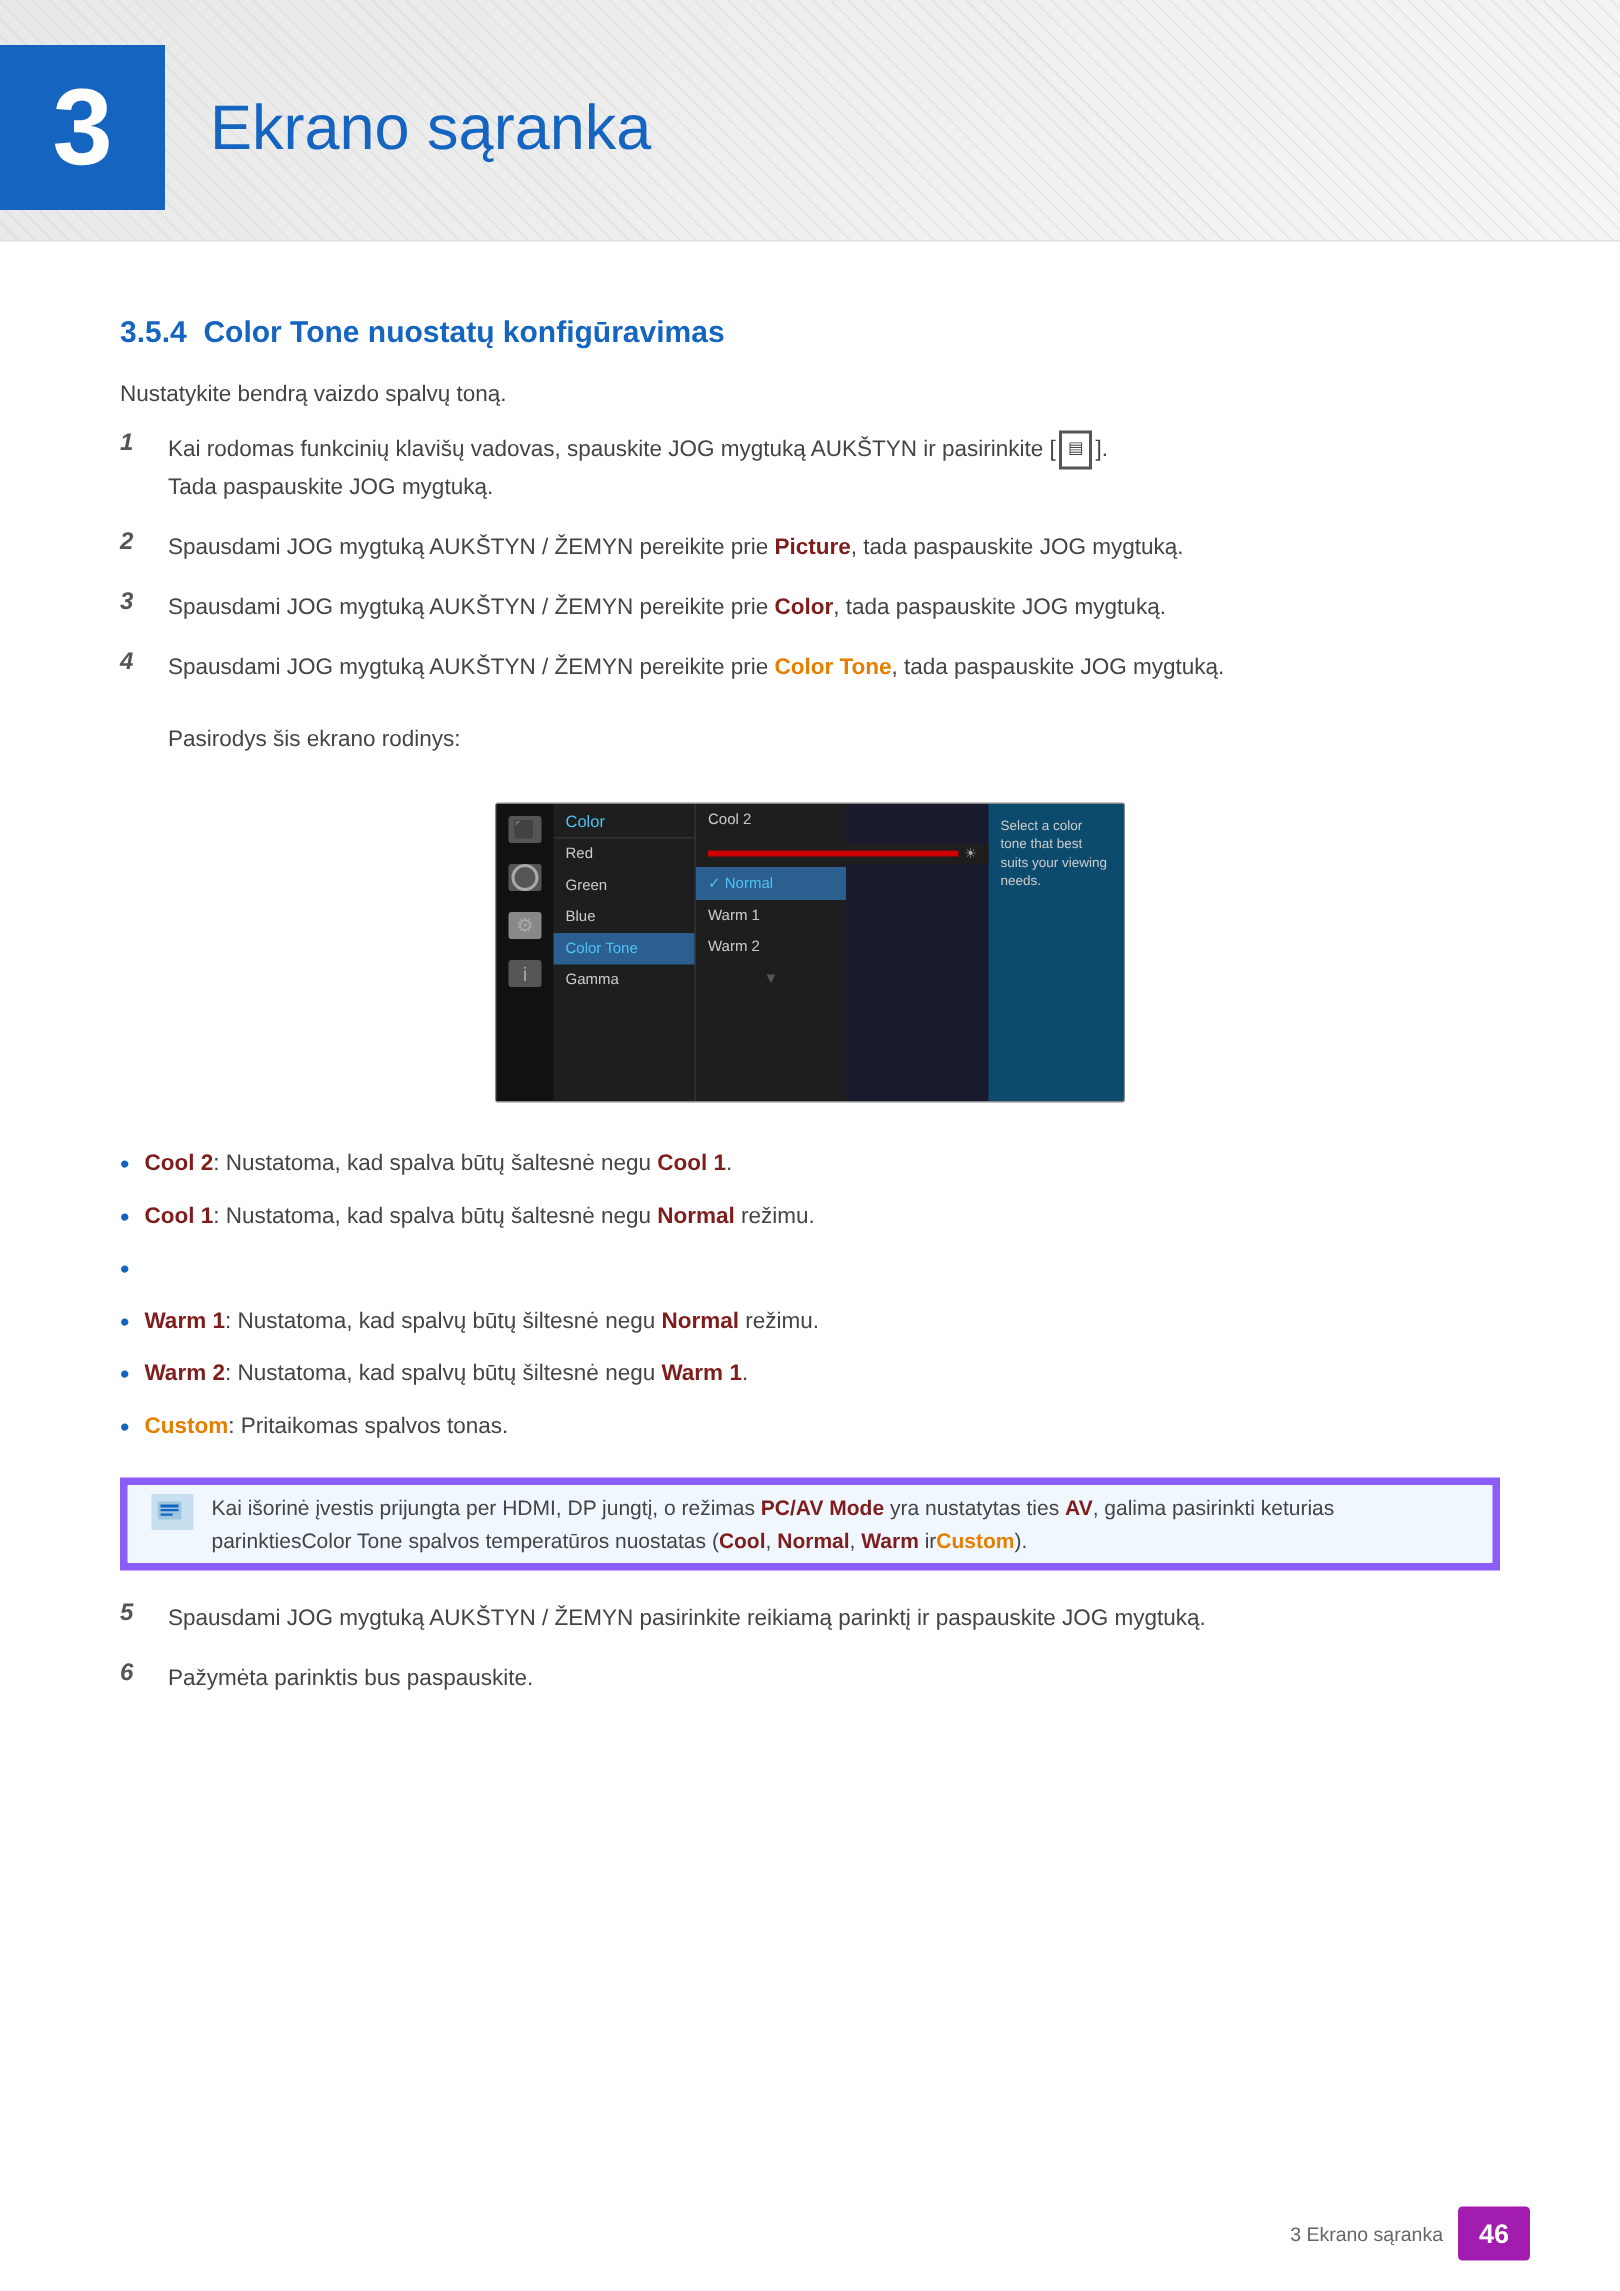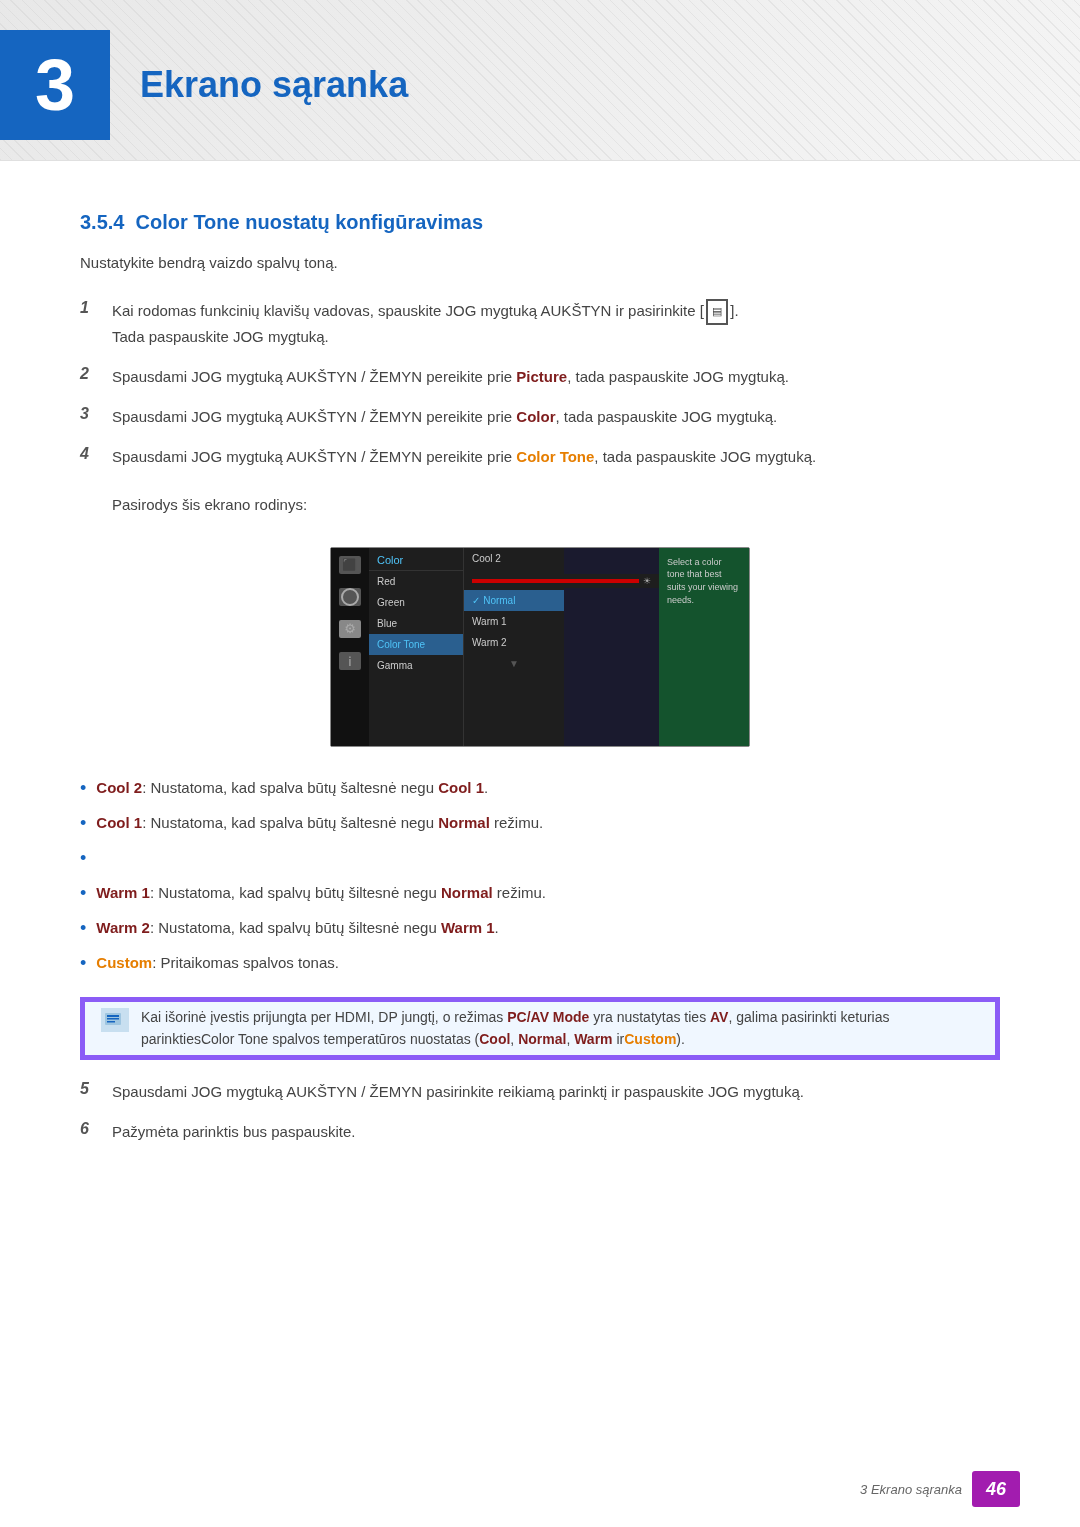--- a/index.html
+++ b/index.html
@@ -31,41 +31,41 @@
       width: 110px;
       height: 110px;
       display: flex;
       align-items: center;
       justify-content: center;
       margin-right: 30px;
       flex-shrink: 0;
     }
 
     .page-title {
-      font-size: 36px;
-      font-weight: bold;
+      font-size: 42px;
+      font-weight: normal;
       color: #1565c0;
     }
 
     
     .main-content {
       padding: 20px 80px 60px 80px;
     }
 
     .section-heading {
       font-size: 20px;
       font-weight: bold;
       color: #1565c0;
       margin-bottom: 20px;
     }
 
     .section-intro {
       font-size: 15px;
       color: #444;
-      margin-bottom: 28px;
+      margin-bottom: 16px;
     }
 
     .numbered-list {
       list-style: none;
       counter-reset: step-counter;
     }
 
     .numbered-list > li {
       display: flex;
       align-items: flex-start;
@@ -229,21 +229,21 @@
       content: '✓ ';
     }
 
     
     .tooltip-area {
       position: absolute;
       right: 0;
       top: 0;
       bottom: 0;
       width: 90px;
-      background: #14532d;
+      background: #0c4a6e;
       padding: 8px;
     }
 
     .tooltip-text {
       color: #ccc;
       font-size: 9px;
       line-height: 1.4;
     }
 
     
@@ -302,21 +302,20 @@
     
     .page-footer {
       position: absolute;
       bottom: 20px;
       left: 0;
       right: 0;
       display: flex;
       justify-content: flex-end;
       align-items: center;
       padding: 0 60px;
-      font-style: italic;
     }
 
     .footer-text {
       font-size: 13px;
       color: #666;
       margin-right: 10px;
     }
 
     .footer-page-number {
       background: #a21caf;

